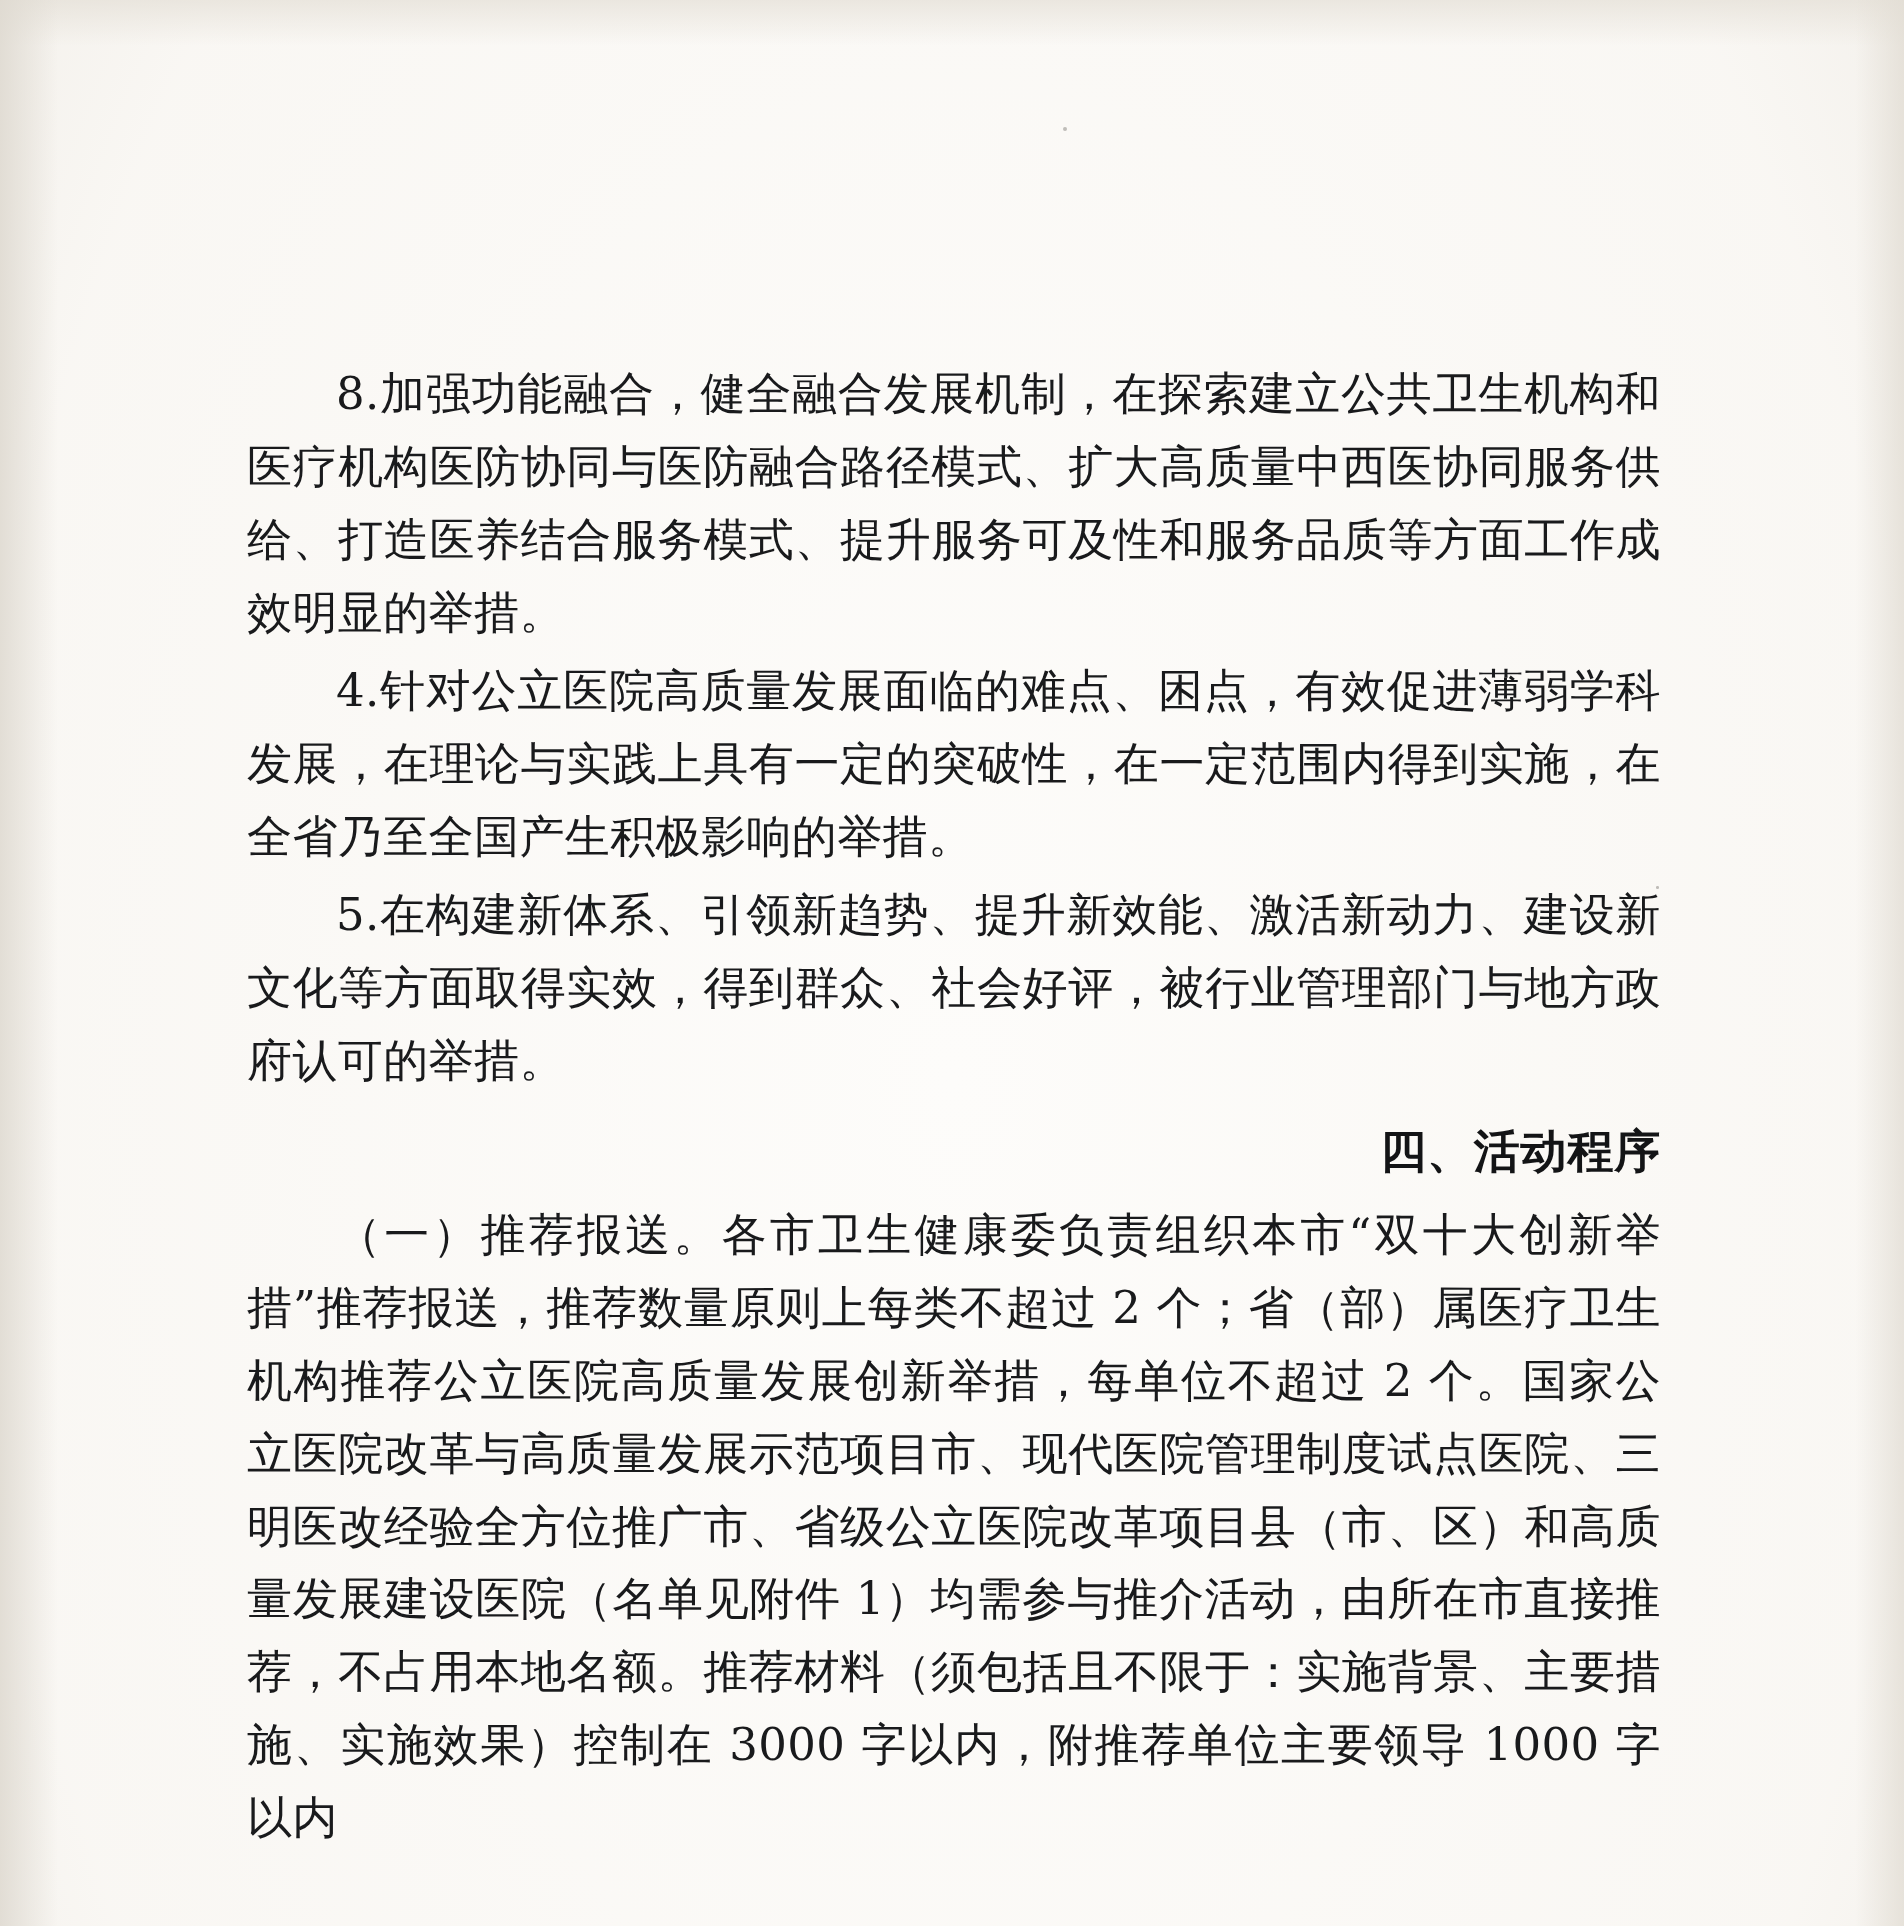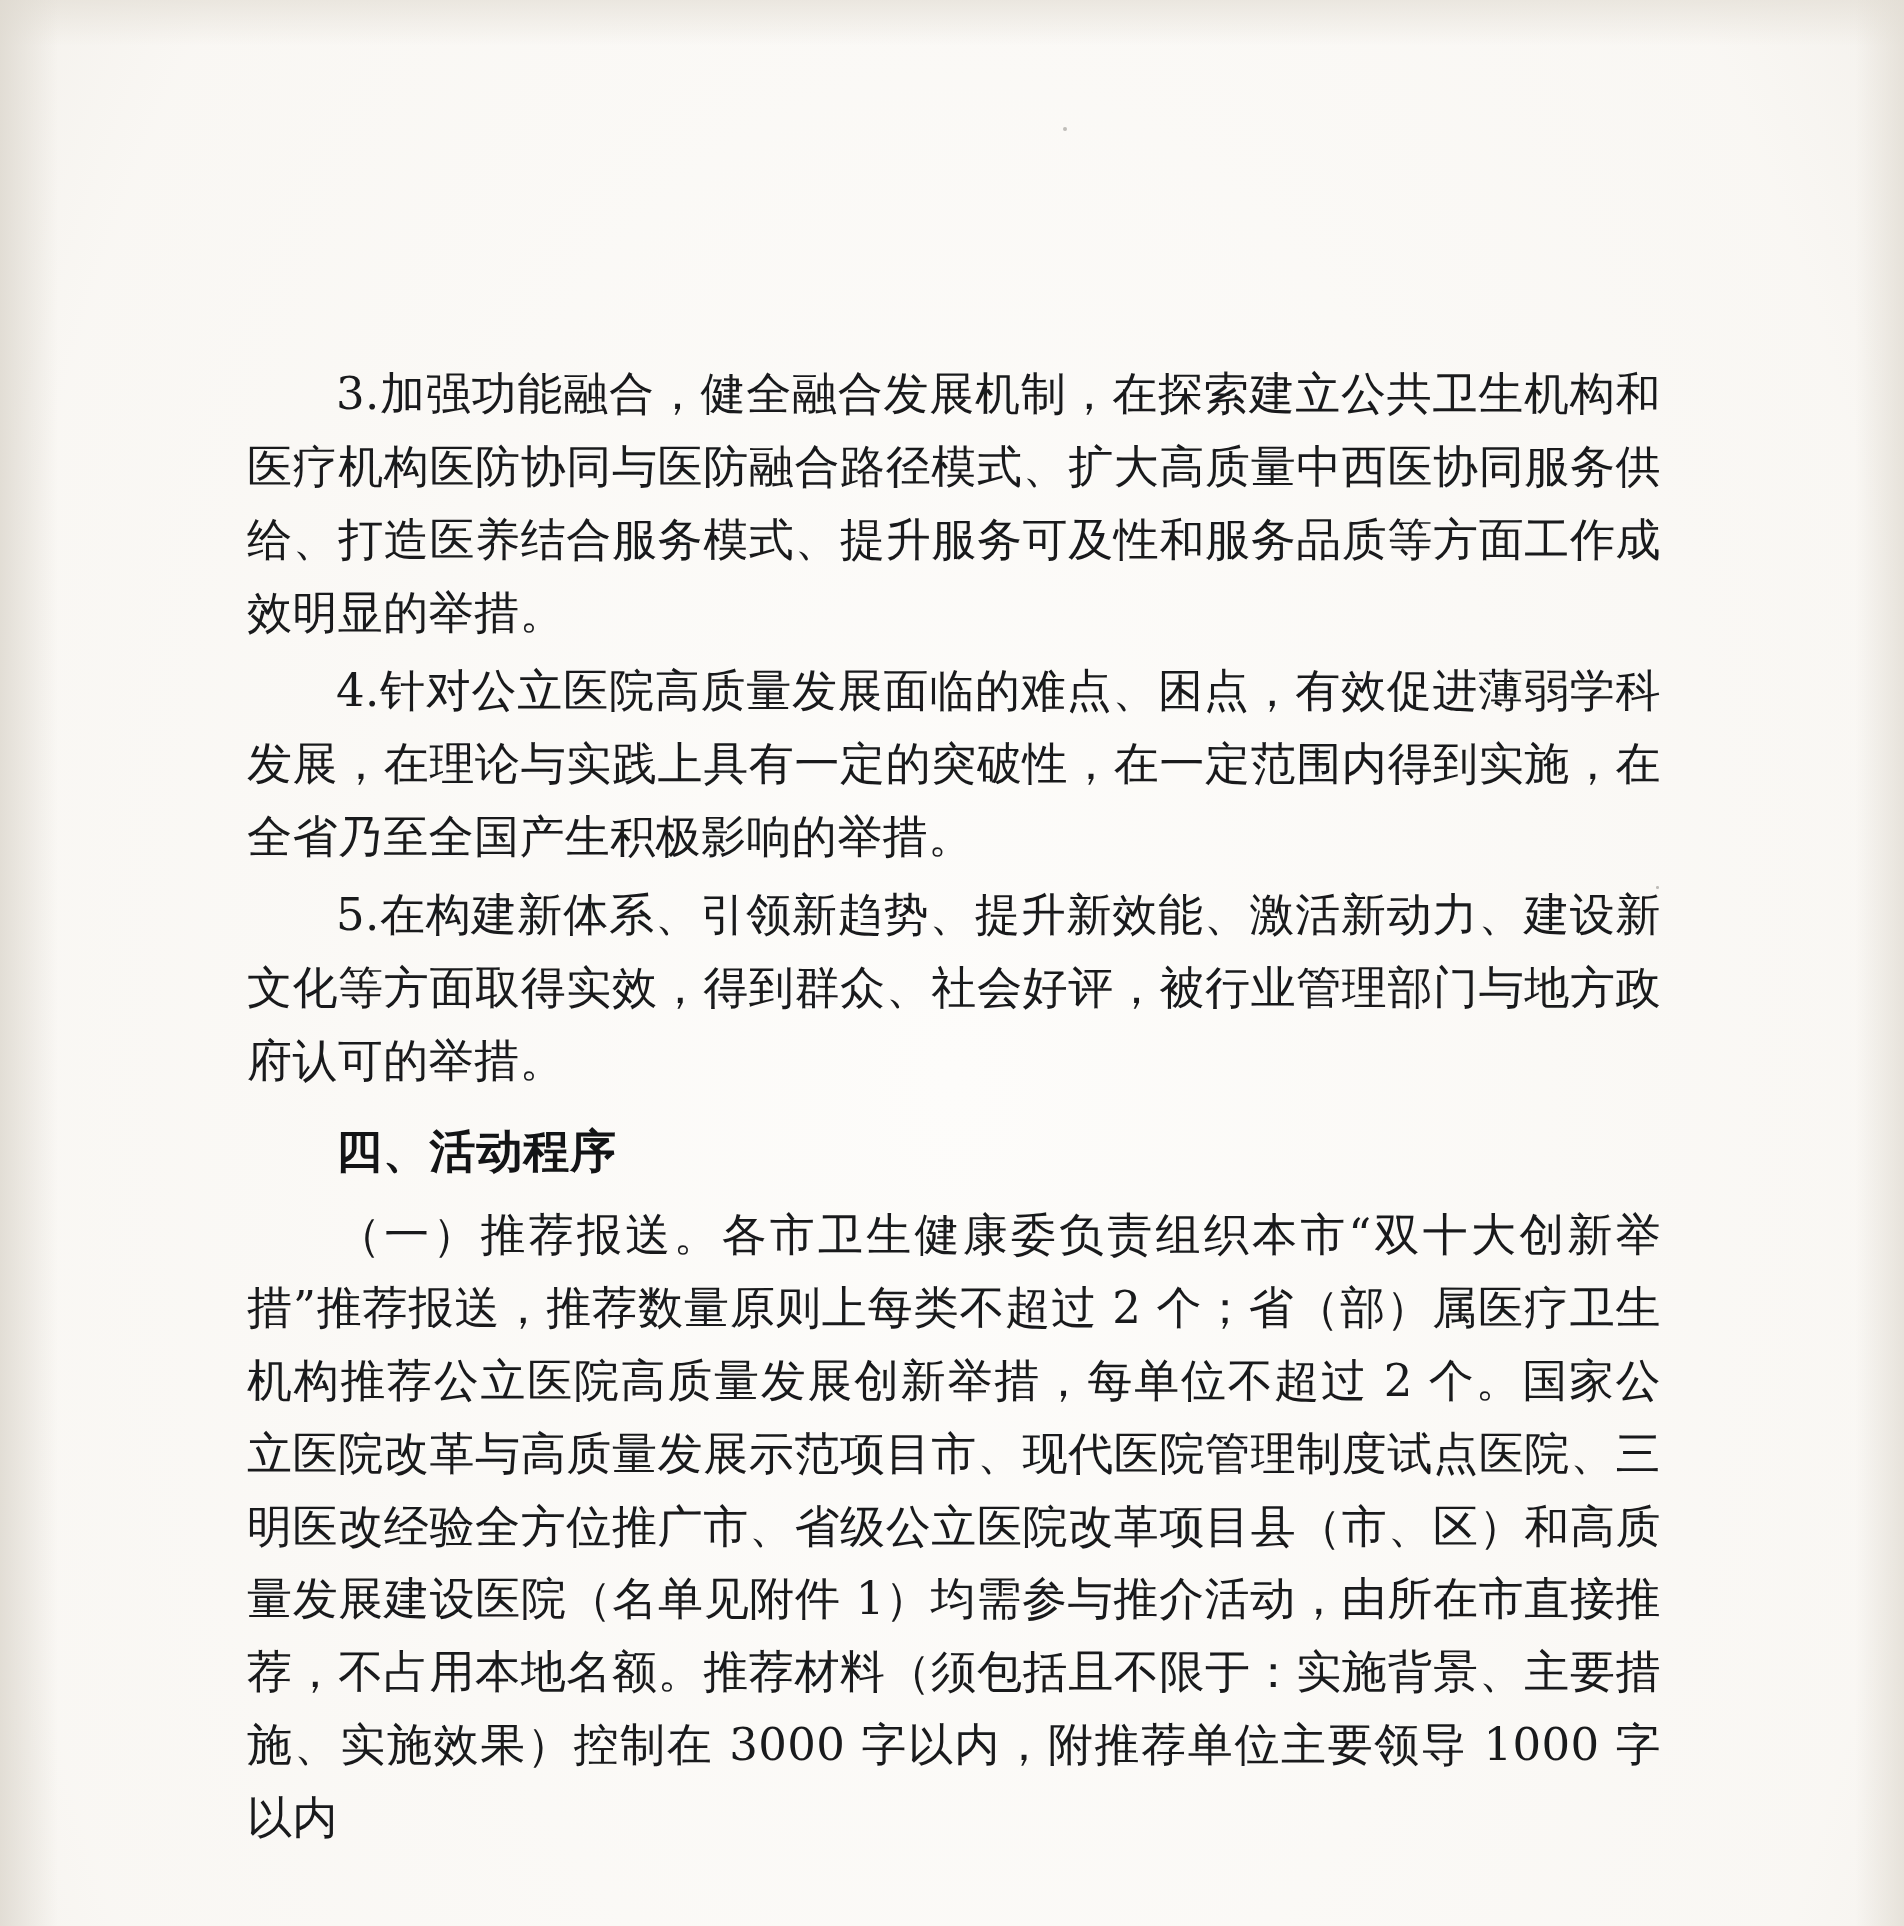--- a/index.html
+++ b/index.html
@@ -65,20 +65,21 @@
   }
   .heading {
     font-size: 46px;
     line-height: 1.6;
     color: #131416;
     font-weight: 700;
     margin: 17.7px 0 10px 0;
     text-indent: 89px;
     letter-spacing: 0.8px;
     font-family: "DejaVu Sans", "Liberation Sans", sans-serif;
+    text-align: right;
   }
 
   
   .speck {
     position: absolute;
     background: rgba(120,116,110,0.45);
     border-radius: 50%;
     pointer-events: none;
   }
 </style>
@@ -92,21 +93,21 @@
 
   <div class="edge-left"></div>
   <div class="edge-right"></div>
 
   <div class="speck" style="left:1063px; top:127px; width:3.9px; height:3.9px;"></div>
 
   <div class="speck" style="left:1656px; top:886px; width:2.7px; height:2.7px;"></div>
 
   <div class="content">
 
-    <p class="para indent">3.加强功能融合，健全融合发展机制，在探索建立公共卫生机构和医疗机构医防协同与医防融合路径模式、扩大高质量中西医协同服务供给、打造医养结合服务模式、提升服务可及性和服务品质等方面工作成效明显的举措。</p>
+    <p class="para indent">8.加强功能融合，健全融合发展机制，在探索建立公共卫生机构和医疗机构医防协同与医防融合路径模式、扩大高质量中西医协同服务供给、打造医养结合服务模式、提升服务可及性和服务品质等方面工作成效明显的举措。</p>
 
     <p class="para indent">4.针对公立医院高质量发展面临的难点、困点，有效促进薄弱学科发展，在理论与实践上具有一定的突破性，在一定范围内得到实施，在全省乃至全国产生积极影响的举措。</p>
 
     <p class="para indent">5.在构建新体系、引领新趋势、提升新效能、激活新动力、建设新文化等方面取得实效，得到群众、社会好评，被行业管理部门与地方政府认可的举措。</p>
 
 
     <h2 class="heading">四、活动程序</h2>
 
     <p class="para indent">（一）推荐报送。各市卫生健康委负责组织本市“双十大创新举措”推荐报送，推荐数量原则上每类不超过 2 个；省（部）属医疗卫生机构推荐公立医院高质量发展创新举措，每单位不超过 2 个。国家公立医院改革与高质量发展示范项目市、现代医院管理制度试点医院、三明医改经验全方位推广市、省级公立医院改革项目县（市、区）和高质量发展建设医院（名单见附件 1）均需参与推介活动，由所在市直接推荐，不占用本地名额。推荐材料（须包括且不限于：实施背景、主要措施、实施效果）控制在 3000 字以内，附推荐单位主要领导 1000 字以内</p>
 

